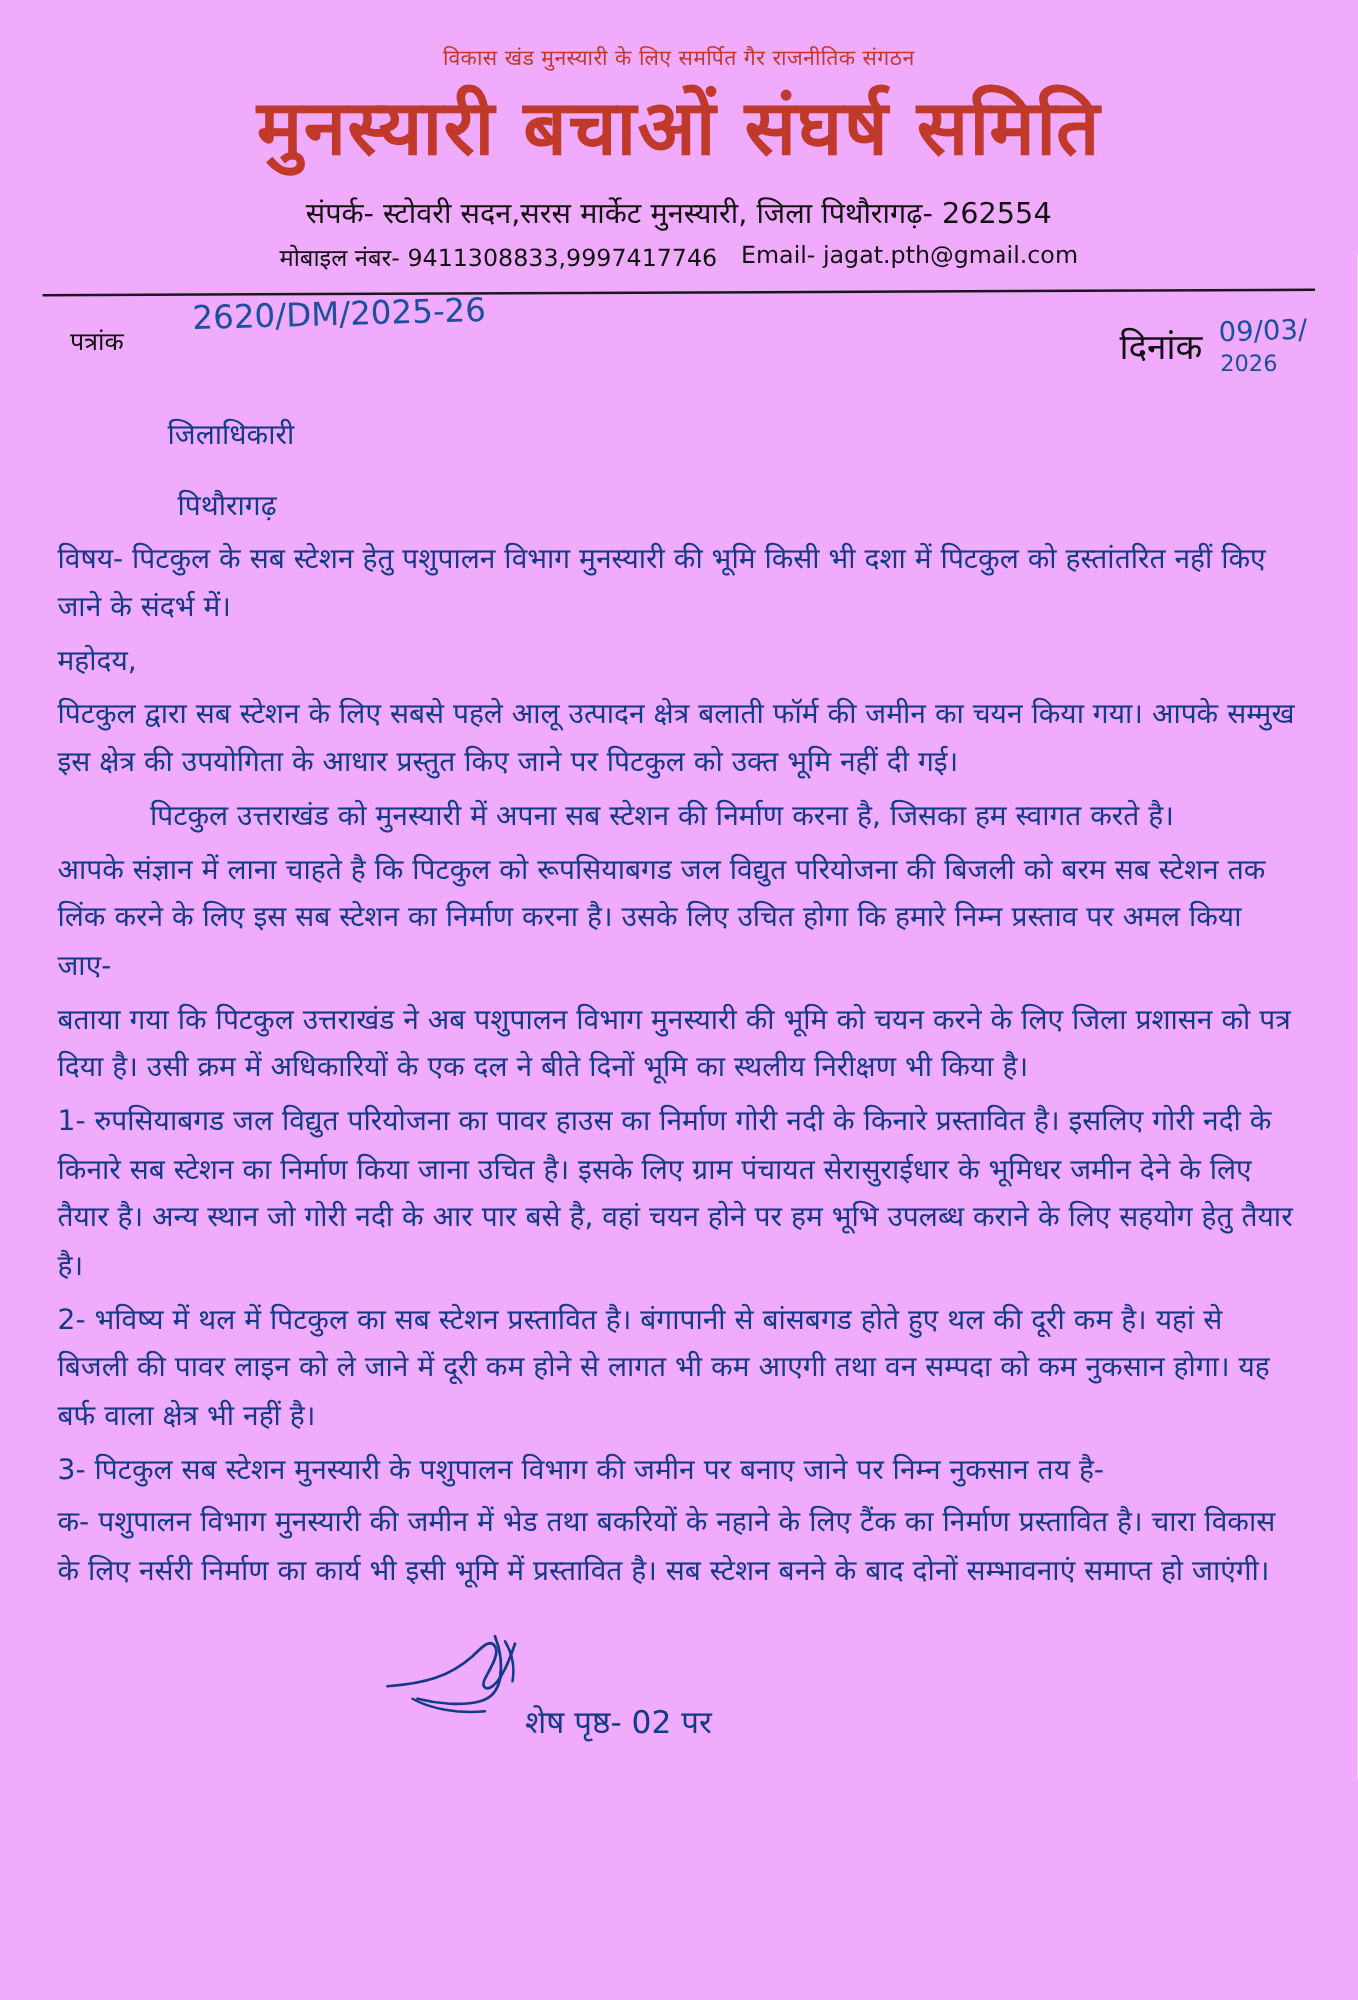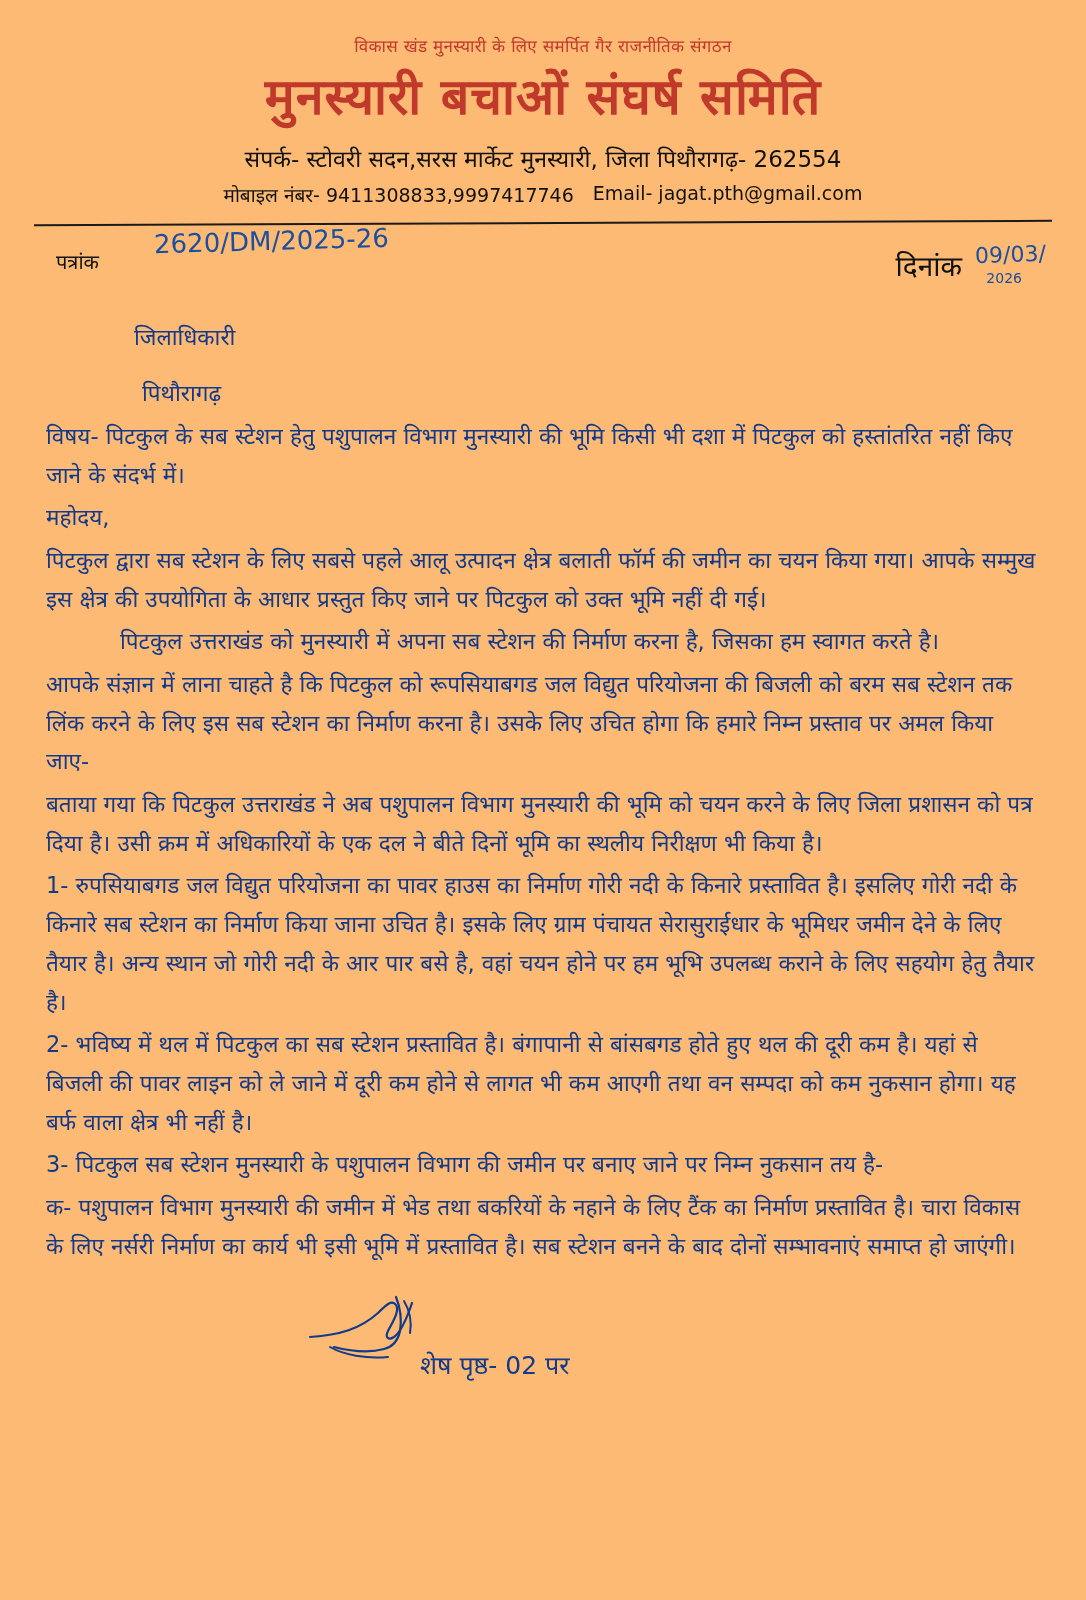--- a/index.html
+++ b/index.html
@@ -8,37 +8,37 @@
     background: #ffffff;
   }
   body {
     font-family: "Liberation Sans", sans-serif;
   }
   .page {
     position: relative;
     width: 1086px;
     height: 1600px;
     margin: 0 auto;
-    background: #fdba74;
+    background: #f0abfc;
     overflow: hidden;
   }
 
   
   .letterhead {
     text-align: center;
     padding-top: 34px;
   }
   .lh-tagline {
     font-size: 17px;
     color: #c0392b;
     letter-spacing: 0.3px;
     font-family: "DejaVu Sans", sans-serif;
   }
   .lh-title {
-    font-size: 50px;
+    font-size: 61px;
     line-height: 1.05;
     color: #c0392b;
     font-weight: bold;
     letter-spacing: 1px;
     margin-top: 14px;
     font-family: "DejaVu Sans", sans-serif;
   }
   .lh-address {
     font-size: 23px;
     color: #111;
@@ -97,21 +97,21 @@
     top: 18px;
     font-size: 22px;
     color: #1b4fa0;
     transform: rotate(-2deg);
     font-family: "DejaVu Sans", sans-serif;
   }
   .date-value2 {
     position: absolute;
     right: 30px;
     top: 46px;
-    font-size: 14px;
+    font-size: 18px;
     color: #1b4fa0;
     font-family: "DejaVu Sans", sans-serif;
   }
 
   
   .body-wrap {
     margin: 0 46px;
     color: #123a8a;
     font-size: 22.5px;
     line-height: 1.72;

